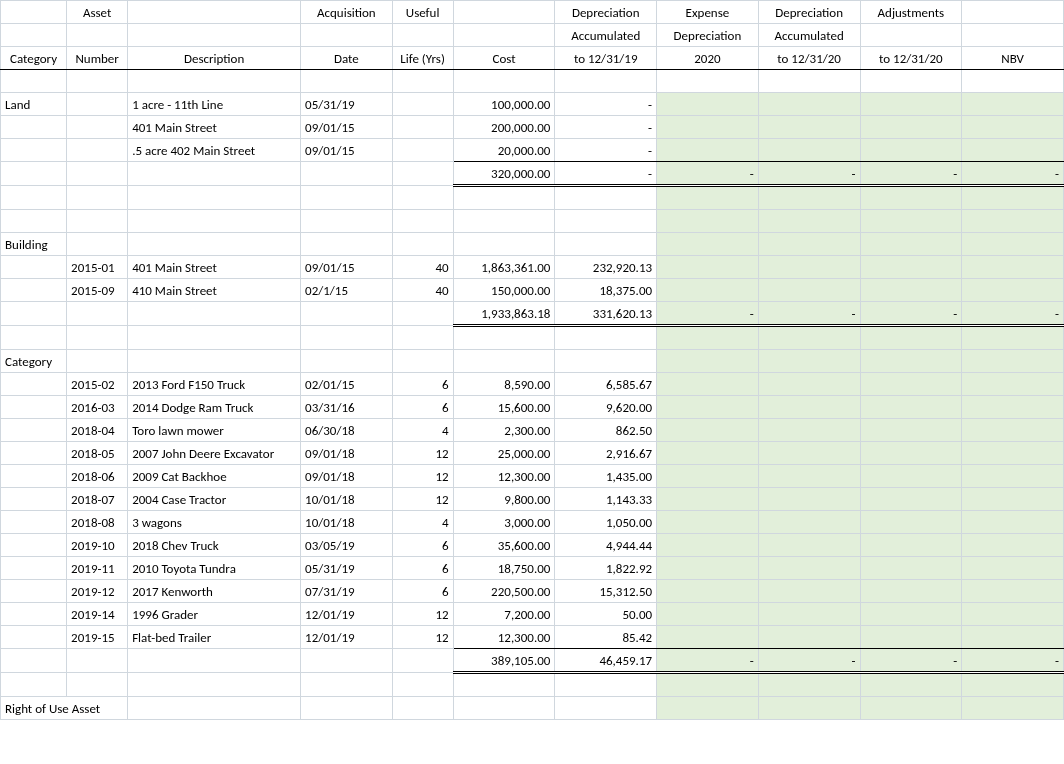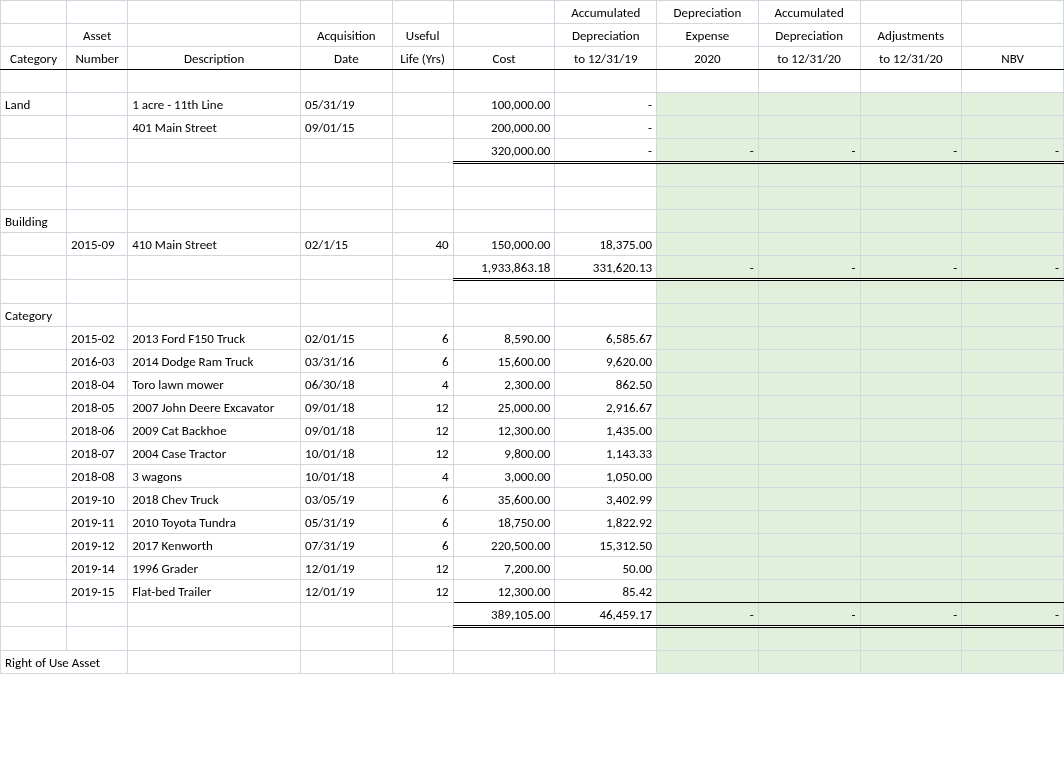--- a/index.html
+++ b/index.html
@@ -55,42 +55,42 @@
     <col class="c5">
       <col class="c6">
       <col class="c7">
       <col class="c8">
       <col class="c9">
       <col class="c10">
   </colgroup>
   <tbody id="tbody">
       <tr>
         <td class="ctr"></td>
-        <td class="ctr"></td>
-        <td class="ctr"></td>
-        <td class="ctr"></td>
-        <td class="ctr"></td>
-        <td class="ctr"></td>
-        <td class="ctr">Accumulated</td>
-        <td class="ctr">Depreciation</td>
-        <td class="ctr">Accumulated</td>
-        <td class="ctr"></td>
-        <td class="ctr"></td>
-      </tr>
-      <tr>
-        <td class="ctr"></td>
         <td class="ctr">Asset</td>
         <td class="ctr"></td>
         <td class="ctr">Acquisition</td>
         <td class="ctr">Useful</td>
         <td class="ctr"></td>
         <td class="ctr">Depreciation</td>
         <td class="ctr">Expense</td>
         <td class="ctr">Depreciation</td>
         <td class="ctr">Adjustments</td>
+        <td class="ctr"></td>
+      </tr>
+      <tr>
+        <td class="ctr"></td>
+        <td class="ctr"></td>
+        <td class="ctr"></td>
+        <td class="ctr"></td>
+        <td class="ctr"></td>
+        <td class="ctr"></td>
+        <td class="ctr">Accumulated</td>
+        <td class="ctr">Depreciation</td>
+        <td class="ctr">Accumulated</td>
+        <td class="ctr"></td>
         <td class="ctr"></td>
       </tr>
       <tr>
         <td class="ctr b-bot">Category</td>
         <td class="ctr b-bot">Number</td>
         <td class="ctr b-bot">Description</td>
         <td class="ctr b-bot">Date</td>
         <td class="ctr b-bot">Life (Yrs)</td>
         <td class="ctr b-bot">Cost</td>
         <td class="ctr b-bot">to 12/31/19</td>
@@ -134,20 +134,33 @@
         <td class="num">200,000.00</td>
         <td class="num">-</td>
         <td class="green"></td>
         <td class="green"></td>
         <td class="green"></td>
         <td class="green"></td>
       </tr>
       <tr>
         <td></td>
         <td></td>
+        <td>.5 acre 402 Main Street</td>
+        <td>09/01/15</td>
+        <td class="num"></td>
+        <td class="num b-bot">20,000.00</td>
+        <td class="num b-bot">-</td>
+        <td class="green b-bot"></td>
+        <td class="green b-bot"></td>
+        <td class="green b-bot"></td>
+        <td class="green b-bot"></td>
+      </tr>
+      <tr>
+        <td></td>
+        <td></td>
         <td></td>
         <td></td>
         <td></td>
         <td class="num dbl-bot">320,000.00</td>
         <td class="num dbl-bot">-</td>
         <td class="num green dbl-bot">-</td>
         <td class="num green dbl-bot">-</td>
         <td class="num green dbl-bot">-</td>
         <td class="num green dbl-bot">-</td>
       </tr>
@@ -178,20 +191,33 @@
         <td class="green"></td>
       </tr>
       <tr>
         <td>Building</td>
         <td></td>
         <td></td>
         <td></td>
         <td></td>
         <td></td>
         <td></td>
+        <td class="green"></td>
+        <td class="green"></td>
+        <td class="green"></td>
+        <td class="green"></td>
+      </tr>
+      <tr>
+        <td></td>
+        <td>2015-01</td>
+        <td>401 Main Street</td>
+        <td>09/01/15</td>
+        <td class="num">40</td>
+        <td class="num">1,863,361.00</td>
+        <td class="num">232,920.13</td>
         <td class="green"></td>
         <td class="green"></td>
         <td class="green"></td>
         <td class="green"></td>
       </tr>
       <tr>
         <td></td>
         <td>2015-09</td>
         <td>410 Main Street</td>
         <td>02/1/15</td>
@@ -333,21 +359,21 @@
         <td class="green"></td>
         <td class="green"></td>
       </tr>
       <tr>
         <td></td>
         <td>2019-10</td>
         <td>2018 Chev Truck</td>
         <td>03/05/19</td>
         <td class="num">6</td>
         <td class="num">35,600.00</td>
-        <td class="num">3,402.99</td>
+        <td class="num">4,944.44</td>
         <td class="green"></td>
         <td class="green"></td>
         <td class="green"></td>
         <td class="green"></td>
       </tr>
       <tr>
         <td></td>
         <td>2019-11</td>
         <td>2010 Toyota Tundra</td>
         <td>05/31/19</td>

